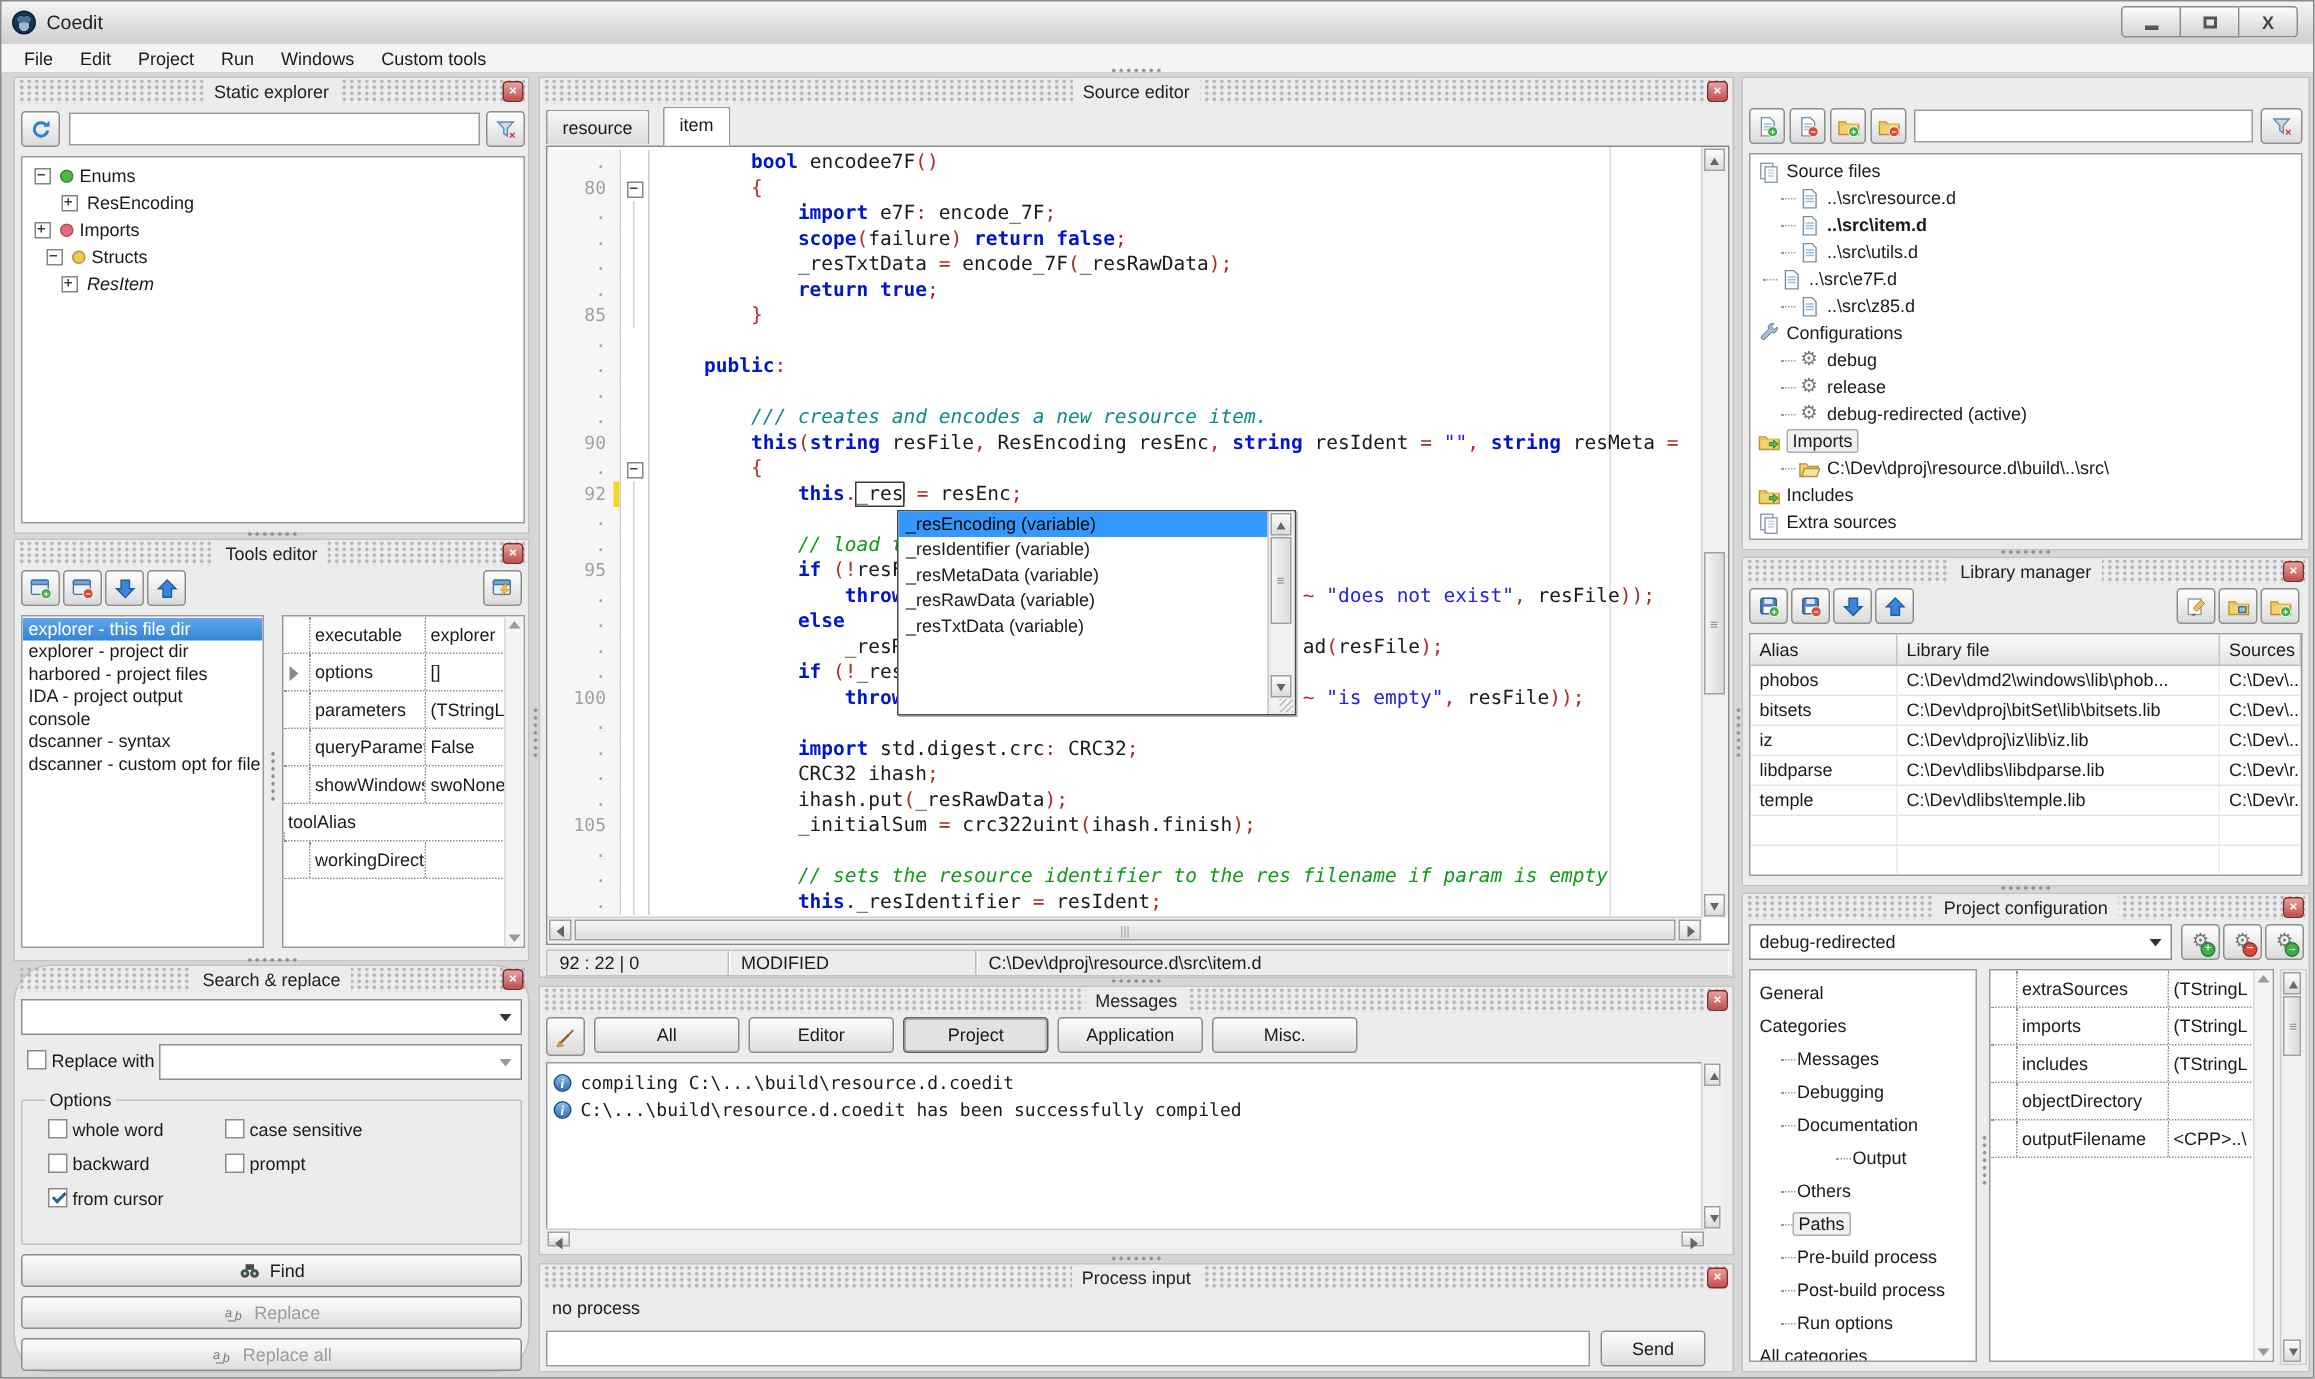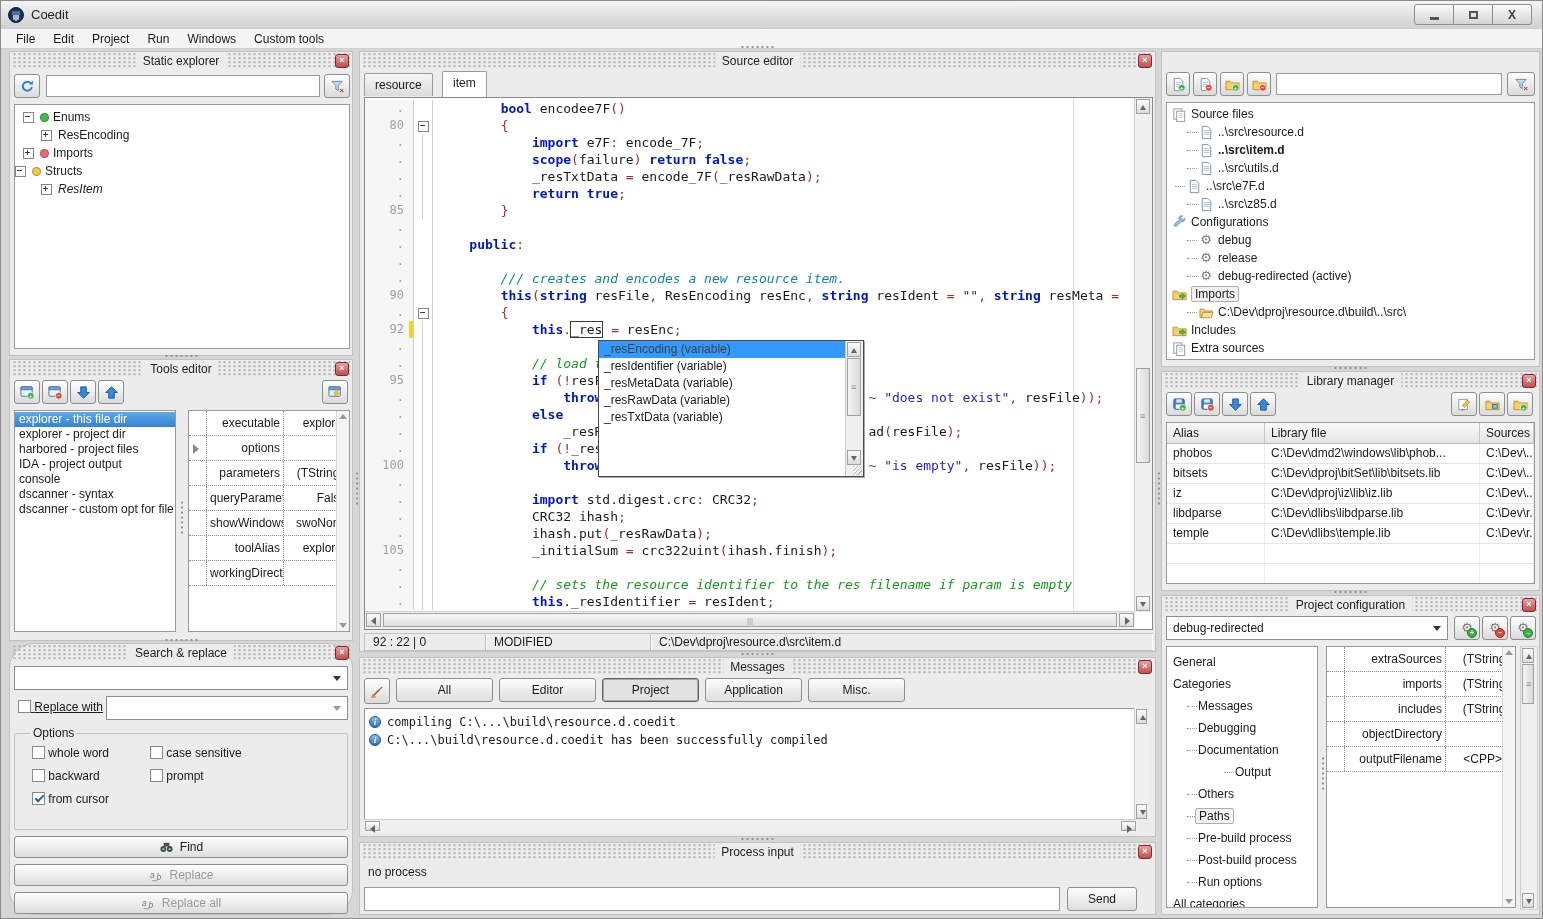--- a/index.html
+++ b/index.html
@@ -65,21 +65,21 @@
   .tree-row{display:flex;align-items:center;height:18px;white-space:nowrap;}
   .expander{width:9px;height:9px;border:1px solid #848484;background:#fff;position:relative;flex:none;}
   .expander::before{content:"";position:absolute;left:1px;top:3px;width:5px;height:1px;background:#3c3c3c;}
   .expander.plus::after{content:"";position:absolute;left:3px;top:1px;width:1px;height:5px;background:#3c3c3c;}
   .dot{width:9px;height:9px;border-radius:50%;flex:none;margin:0 4px 0 6px;border:1px solid rgba(0,0,0,.25);box-sizing:border-box;}
   .list-row{height:15px;line-height:15px;padding-left:4px;white-space:nowrap;overflow:hidden;}
   .list-row.selected{background:linear-gradient(#5fa8ea,#3583d2);color:#fff;}
   .focusbox{background:#f1f1f1;border:1px solid #aeaeae;border-radius:2px;padding:0 3px;margin-left:-3px;}
   .conn{width:10px;border-bottom:1px dotted #9a9a9a;height:1px;flex:none;margin-right:1px;}
   
-  .pgrid{position:absolute;background:#fff;border:1px solid #9a9a9a;box-sizing:border-box;overflow:hidden;text-align:right;}
+  .pgrid{position:absolute;background:#fff;border:1px solid #9a9a9a;box-sizing:border-box;overflow:hidden;}
   .prow{display:flex;border-bottom:1px dotted #909090;box-sizing:border-box;}
   .pcell{padding:5px 3px 0 3px;white-space:nowrap;overflow:hidden;box-sizing:border-box;}
   .pval{border-left:1px dotted #909090;}
   .pstrip{box-sizing:border-box;border-right:1px dotted #909090;position:relative;flex:none;}
   .prail{position:absolute;right:0;top:0;width:12px;height:100%;border-left:1px solid #d8d8d8;background:#f4f4f4;}
   .prail .up{position:absolute;top:3px;left:2px;width:0;height:0;border-left:4px solid transparent;border-right:4px solid transparent;border-bottom:5px solid #9a9a9a;}
   .prail .dn{position:absolute;bottom:3px;left:2px;width:0;height:0;border-left:4px solid transparent;border-right:4px solid transparent;border-top:5px solid #9a9a9a;}
   
   .tab{position:absolute;height:23px;top:21px;border:1px solid #9a9a9a;border-bottom:none;
     background:linear-gradient(#f6f6f6,#dcdcdc);text-align:center;line-height:22px;padding:0 10px;
@@ -104,21 +104,21 @@
   .st{color:#2222e0;}
   .co{color:#0e9c17;font-style:italic;}
   .dc{color:#0e8a8a;font-style:italic;}
   .sel{outline:1px solid #3a3a3a;}
   .gap{display:inline-block;}
   .caret{display:inline-block;width:1px;height:13px;background:#000;vertical-align:-2px;}
   
   .popup{position:absolute;background:#fff;border:1px solid #4a4a4a;box-shadow:1px 1px 0 #00000055;
     z-index:10;font-family:"Liberation Sans",sans-serif;font-size:12px;}
   .pop-item{height:17px;line-height:17px;padding-left:5px;white-space:nowrap;}
-  .pop-item.selected{background:#3399ff;color:#404040;}
+  .pop-item.selected{background:#3399ff;color:#000000;}
   .pop-sb{position:absolute;right:0;top:0;width:17px;bottom:0;background:#f0f0f0;border-left:1px solid #c8c8c8;}
   .sbtn{position:absolute;left:1px;width:14px;height:15px;background:linear-gradient(#fcfcfc,#dcdcdc);
     border:1px solid #a0a0a0;box-sizing:border-box;}
   .sbtn::after{content:"";position:absolute;left:3px;}
   .sbtn.up::after{top:5px;border-left:3.5px solid transparent;border-right:3.5px solid transparent;border-bottom:5px solid #666;}
   .sbtn.dn::after{top:5px;border-left:3.5px solid transparent;border-right:3.5px solid transparent;border-top:5px solid #666;}
   .sthumb{position:absolute;left:1px;width:14px;background:linear-gradient(90deg,#f4f4f4,#dadada);
     border:1px solid #a0a0a0;box-sizing:border-box;}
   .sthumb::after{content:"≡";color:#8a8a8a;font-size:9px;position:absolute;left:3px;top:50%;transform:translateY(-50%);}
   .gripcorner{position:absolute;right:1px;bottom:1px;width:9px;height:9px;
@@ -219,21 +219,21 @@
         <div class="tree-row" style="padding-left: 26px;">
           <span class="expander plus"></span>
           <span style="width: 6px;"></span>
           <span>ResEncoding</span>
         </div>
         <div class="tree-row" style="padding-left: 8px;">
           <span class="expander plus"></span>
           <span class="dot" style="background: rgb(232, 105, 125);"></span>
           <span>Imports</span>
         </div>
-        <div class="tree-row" style="padding-left: 0;">
+        <div class="tree-row" style="padding-left: 16px;">
           <span class="expander"></span>
           <span class="dot" style="background: rgb(243, 198, 76);"></span>
           <span>Structs</span>
         </div>
         <div class="tree-row" style="padding-left: 26px; font-style: italic;">
           <span class="expander plus"></span>
           <span style="width: 6px;"></span>
           <span>ResItem</span>
         </div>
       </div>
@@ -318,21 +318,21 @@
         <div class="prow" style="height: 25px;">
           <div class="pstrip" style="width: 18px;"></div>
           <div class="pcell" style="width: 76px;">queryParamet</div>
           <div class="pcell pval" style="flex: 1 1 0%;">False</div>
         </div>
         <div class="prow" style="height: 25px;">
           <div class="pstrip" style="width: 18px;"></div>
           <div class="pcell" style="width: 76px;">showWindows</div>
           <div class="pcell pval" style="flex: 1 1 0%;">swoNone</div>
         </div>
-        <div class="prow" style="height: 25px;">
+        <div class="prow" style="height: 25px; flex-direction: column;">
           <div class="pstrip" style="width: 18px;"></div>
           <div class="pcell" style="width: 76px;">toolAlias</div>
           <div class="pcell pval" style="flex: 1 1 0%;">explorer</div>
         </div>
         <div class="prow" style="height: 25px;">
           <div class="pstrip" style="width: 18px;"></div>
           <div class="pcell" style="width: 76px;">workingDirect</div>
           <div class="pcell pval" style="flex: 1 1 0%;"></div>
         </div>
         <div class="prail">
@@ -344,21 +344,21 @@
 
   <div class="panel" style="left:8px;top:642px;width:344px;height:272px;border-radius:25px;">
     <div class="phead">
       <span class="ptitle">Search &amp; replace</span>
       <span class="pclose"></span>
     </div>
     <div class="combo" style="left:4px;top:22px;width:334px;">
       <span class="cval"></span>
       <span class="arr"></span>
     </div>
-    <label style="position:absolute;left:8px;top:56px;text-decoration:underline;">
+    <label style="position:absolute;left:8px;top:56px;">
       <span class="cb" id="cb-replace"></span>
       <span>Replace with</span>
     </label>
     <div class="combo" style="left:96px;top:52px;width:242px;">
       <span class="cval"></span>
       <span class="arr" style="border-top-color:#9a9a9a;"></span>
     </div>
     <fieldset style="position:absolute;left:4px;top:82px;width:334px;height:104px;border:1px solid #c0c0c0;border-radius:2px;margin:0;box-sizing:border-box;">
       <legend style="font-size:12px;padding:0 3px;margin-left:6px;">Options</legend>
       <div id="search-options" style="display:grid;grid-template-columns:118px 1fr;row-gap:9px;padding:2px 0 0 8px;">

